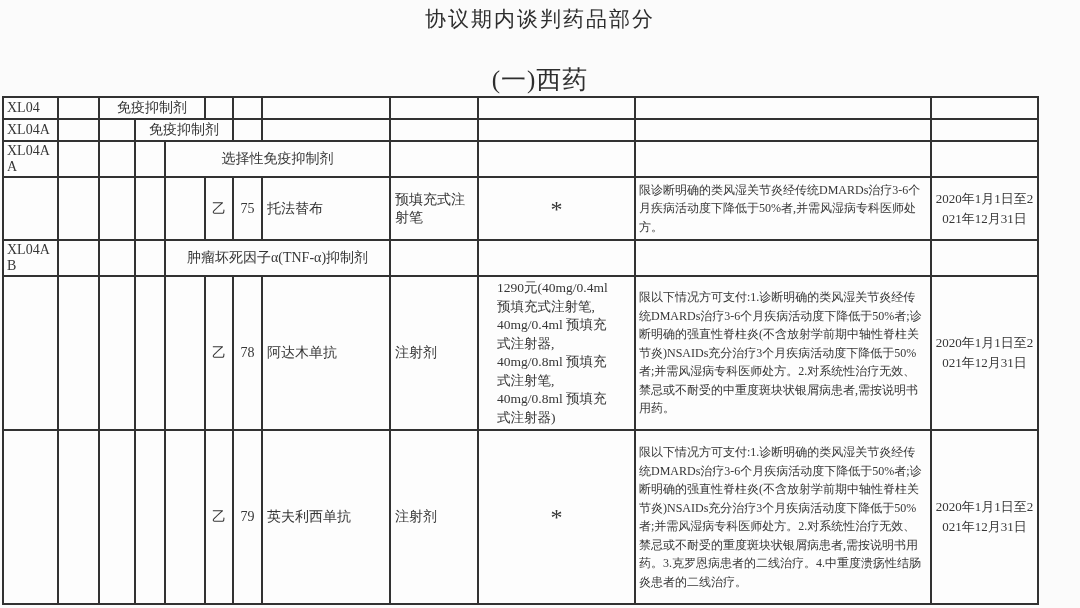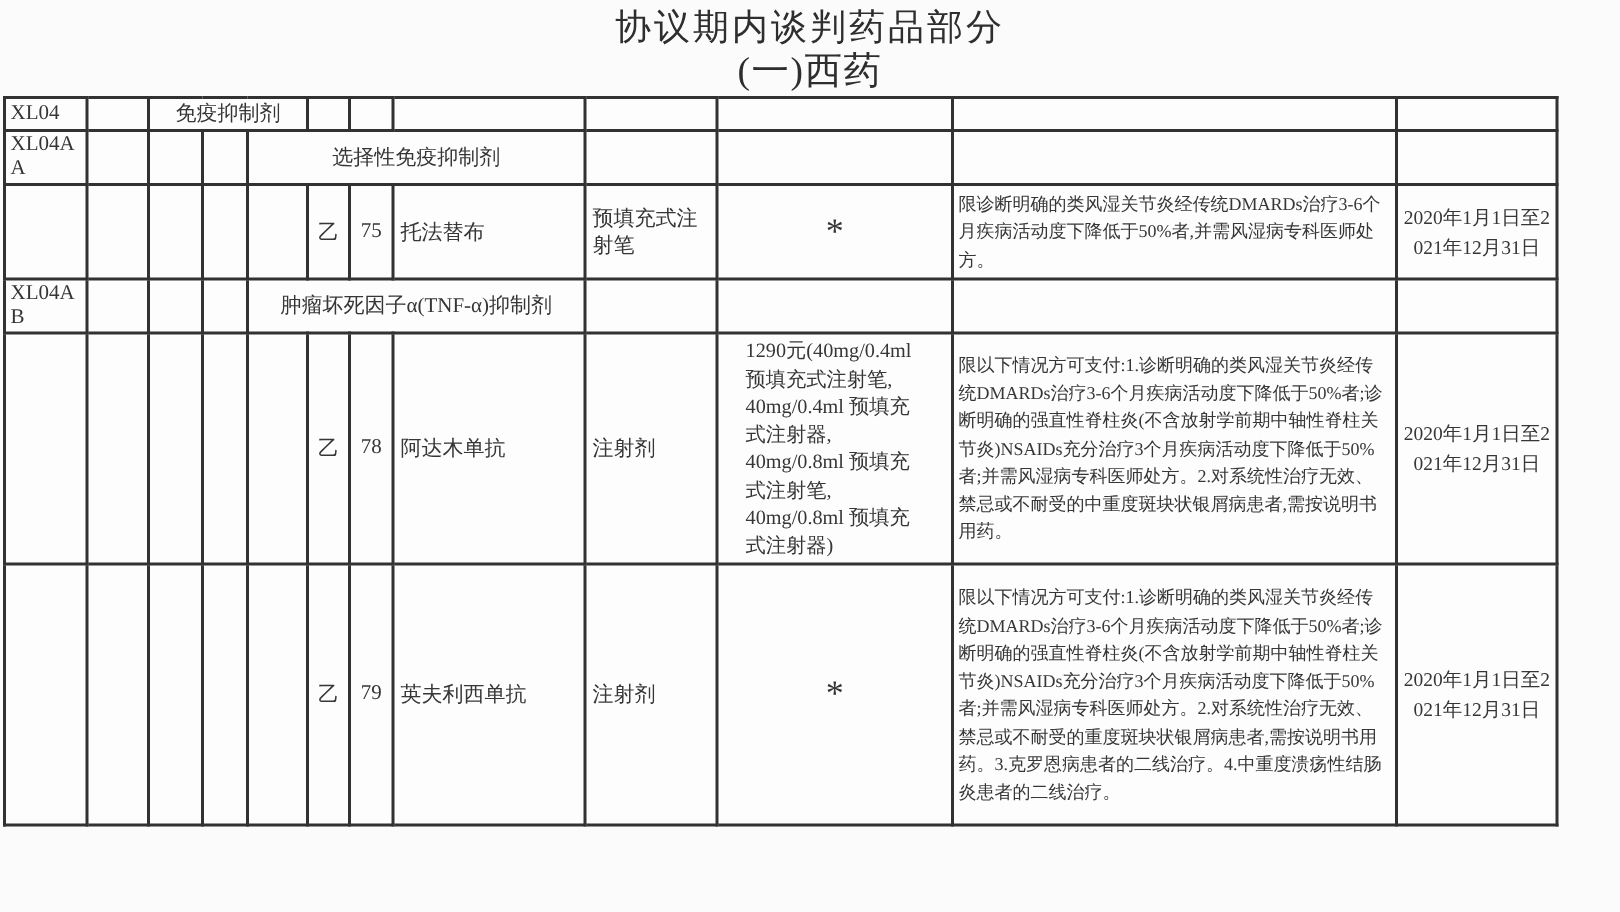--- a/index.html
+++ b/index.html
@@ -4,22 +4,22 @@
 <style>
   html,body { margin:0; padding:0; }
   body {
     width:1080px; height:608px;
     background:#fbfbfb;
     font-family:"Liberation Serif","DejaVu Serif",serif;
     color:#363636;
     overflow:hidden;
   }
   .title-block { text-align:center; padding-top:4px; }
-  .title-line1 { font-size:24px; line-height:30px; letter-spacing:2px; color:#2e2e2e; }
-  .title-line2 { font-size:25px; line-height:27px; letter-spacing:1px; color:#2e2e2e; }
+  .title-line1 { font-size:21px; line-height:30px; letter-spacing:2px; color:#2e2e2e; }
+  .title-line2 { font-size:25px; line-height:27px; letter-spacing:1px; color:#2e2e2e;margin-top:32px; }
 
   table.drug-table {
     border-collapse:collapse;
     table-layout:fixed;
     width:1035px;
     margin:3px 0 0 2px;
     background:#fdfdfd;
   }
   .drug-table th, .drug-table td {
     border:2px solid #323232;
@@ -85,20 +85,32 @@
     <td colspan="3" class="catname">免疫抑制剂</td>
     <td></td>
     <td></td>
     <td></td>
     <td></td>
     <td></td>
     <td></td>
     <td></td>
   </tr>
 
+  <tr class="h-cat">
+    <td class="code">XL04A</td>
+    <td></td>
+    <td></td>
+    <td colspan="3" class="catname">免疫抑制剂</td>
+    <td></td>
+    <td></td>
+    <td></td>
+    <td></td>
+    <td></td>
+    <td></td>
+  </tr>
 
   <tr class="h-cat">
     <td class="code">XL04AA</td>
     <td></td>
     <td></td>
     <td></td>
     <td colspan="4" class="catname">选择性免疫抑制剂</td>
     <td></td>
     <td></td>
     <td></td>

